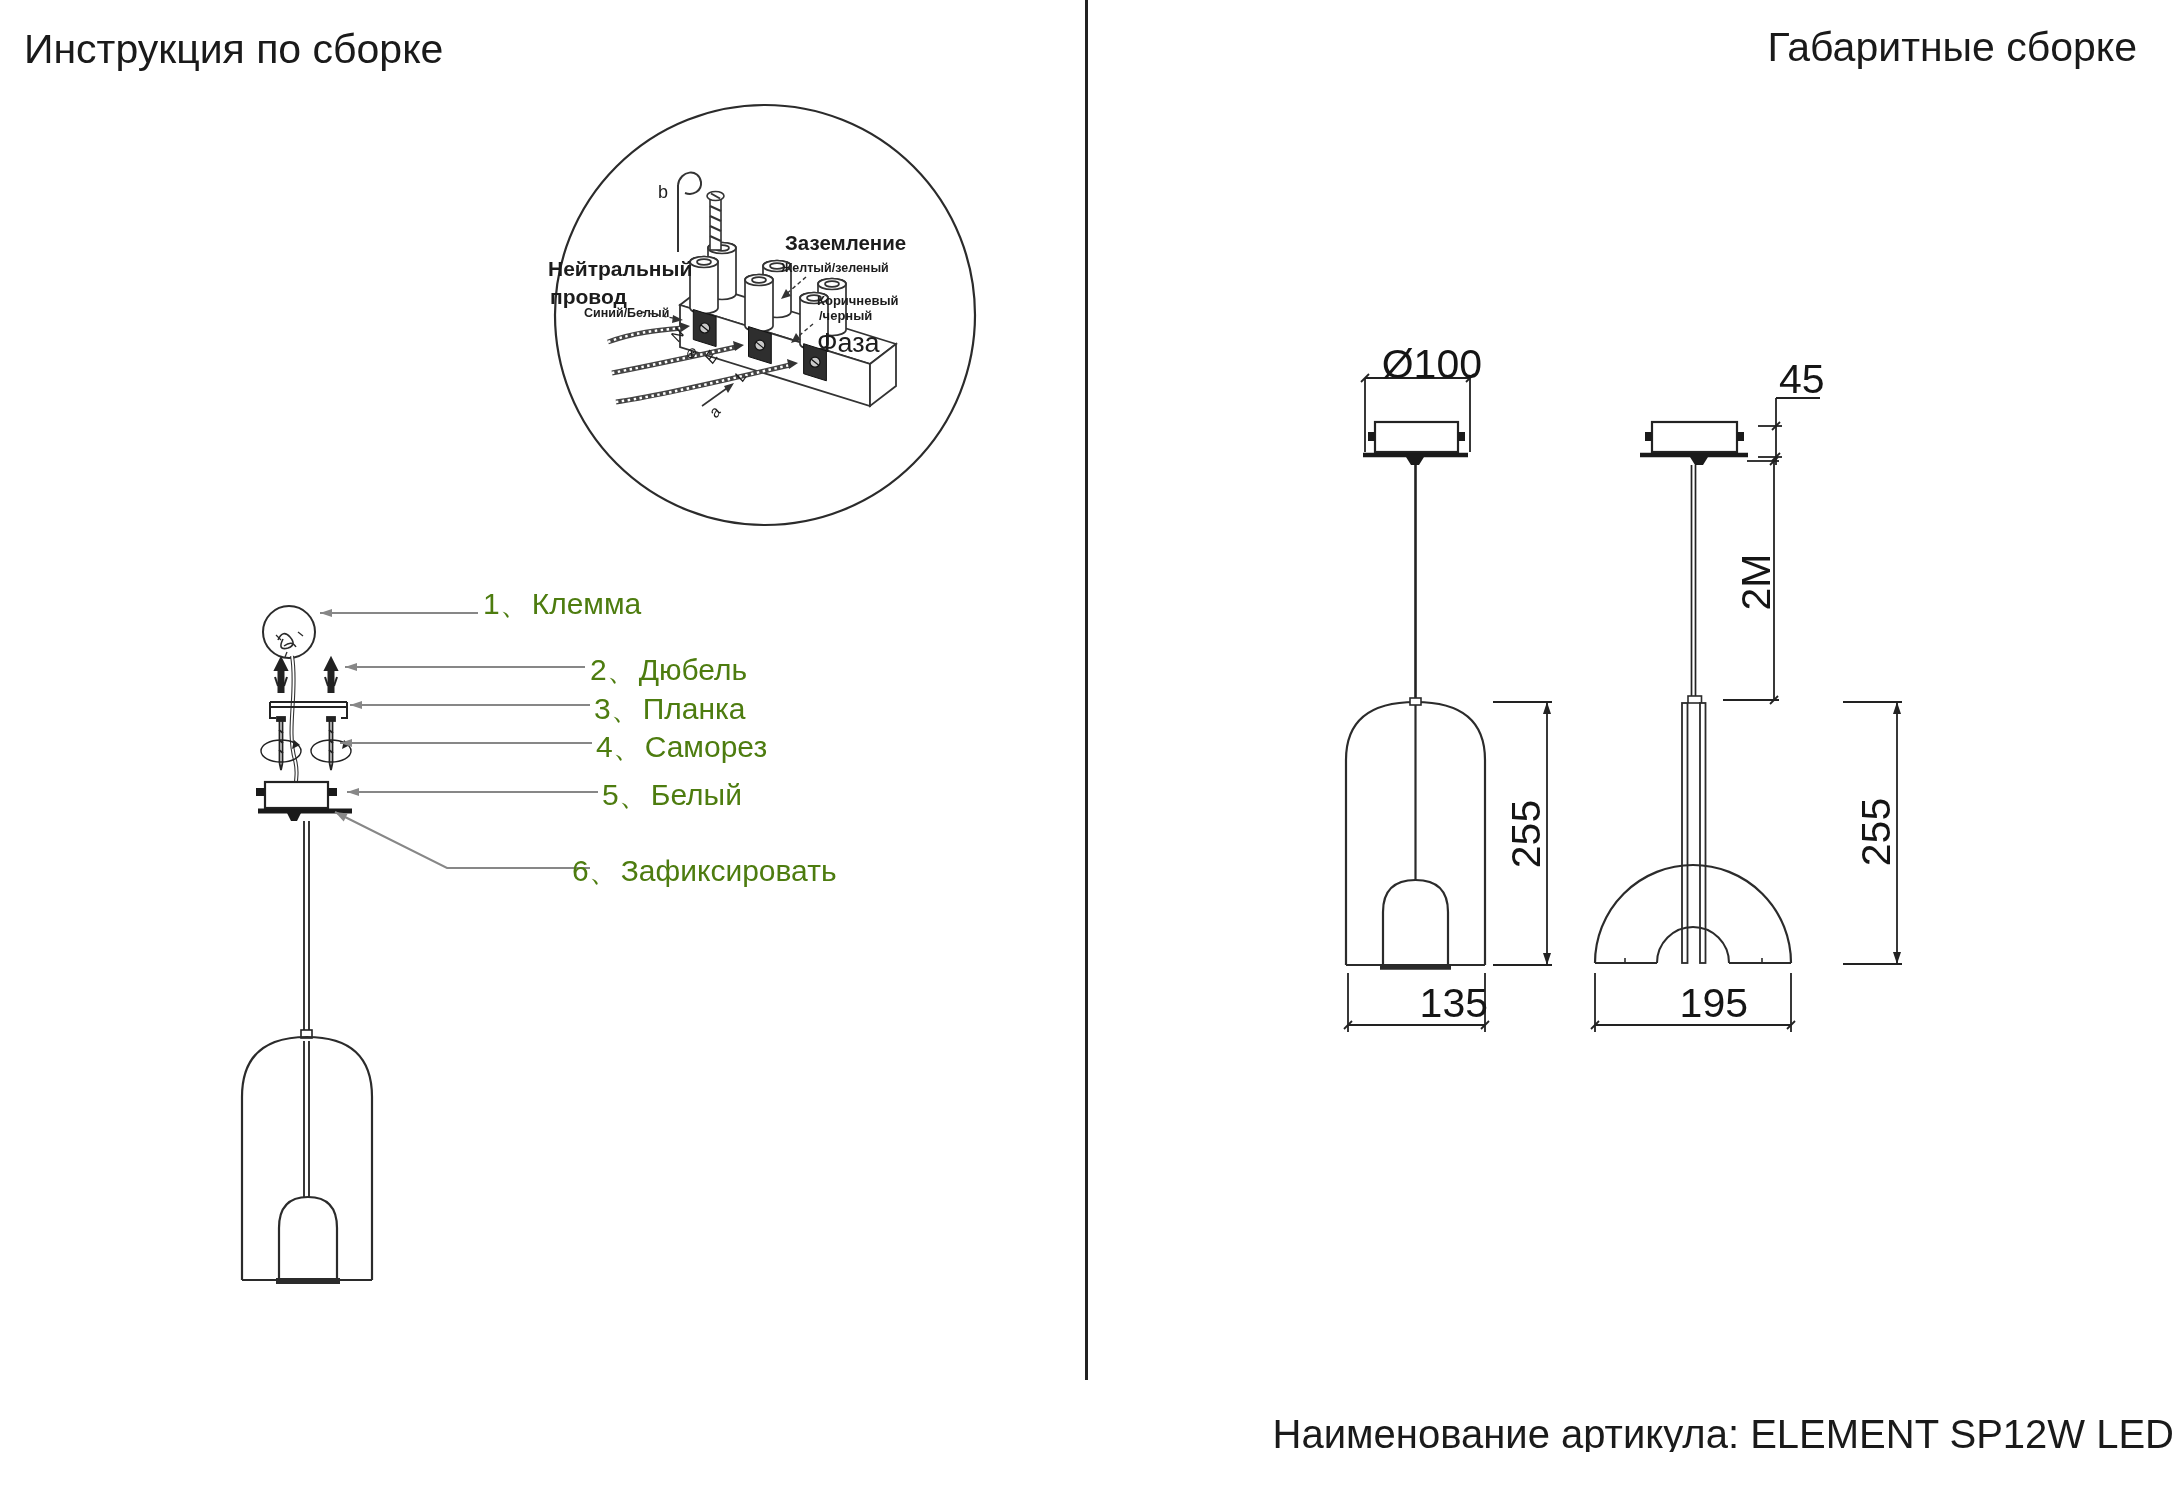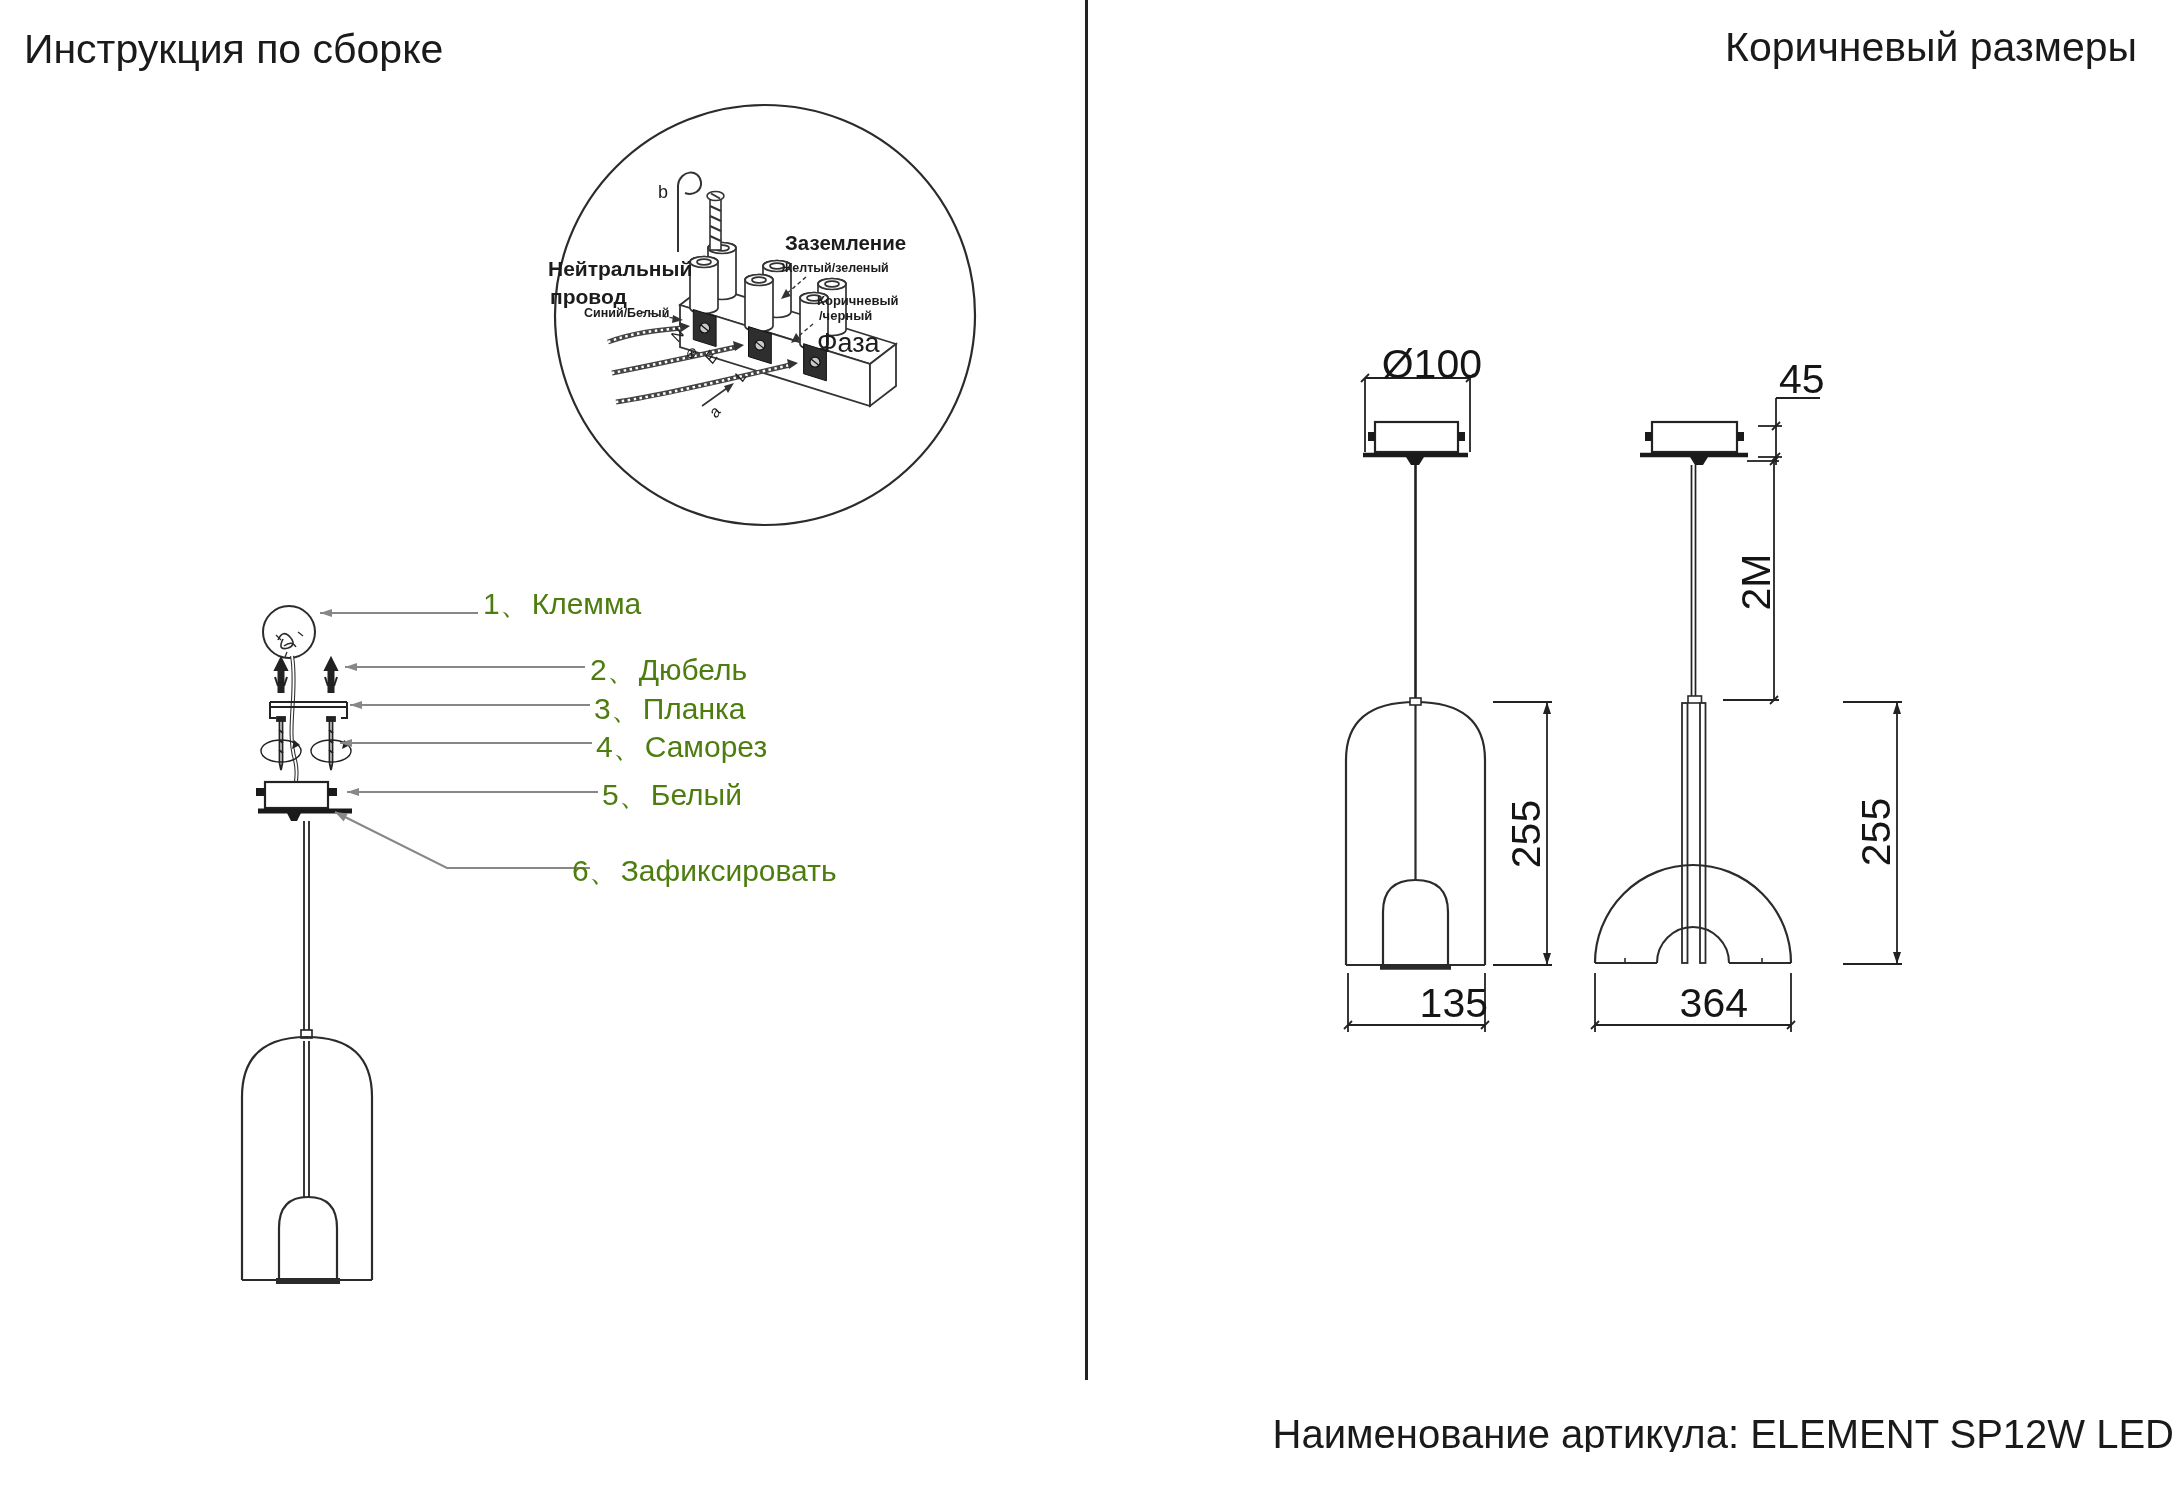--- a/index.html
+++ b/index.html
@@ -15,21 +15,21 @@
   .center{text-align:right;}
   svg{position:absolute;overflow:visible;}
   svg text{font-family:"Liberation Sans",sans-serif;fill:#1c1c1c;}
 </style>
 </head>
 <body>
 
 <div id="page">
 
   <div class="abs t title" style="left:24px;top:26px;">Инструкция по сборке</div>
-  <div class="abs t title" style="right:37px;top:24px;">Коричневый размеры</div>
+  <div class="abs t title" style="right:37px;top:24px;">Габаритные сборке</div>
 
   <div class="abs" style="left:1085px;top:0;width:3px;height:1380px;background:#222;"></div>
 
   <svg class="abs" style="left:530px;top:90px;" width="460" height="460" viewBox="0 0 460 460">
     <circle cx="235" cy="225" r="210" fill="none" stroke="#2b2b2b" stroke-width="2.2"></circle>
 
     <g stroke="#333" stroke-width="1.8" fill="#fff">
       <polygon points="150,215 340,274 366,254 176,195"></polygon>
       <polygon points="150,215 340,274 340,316 150,257"></polygon>
       <polygon points="340,274 366,254 366,296 340,316"></polygon>
@@ -333,17 +333,17 @@
         <line x1="457" y1="689" x2="465" y2="681"></line>
     </g>
   </svg>
 
   <div class="abs t dim center" style="left:1352px;top:341px;width:130px;">Ø100</div>
   <div class="abs t dim" style="left:1779px;top:356px;">45</div>
   <div class="abs t dim rot" style="left:1706px;top:560px;width:100px;height:44px;">2M</div>
   <div class="abs t dim rot" style="left:1476px;top:812px;width:100px;height:44px;">255</div>
   <div class="abs t dim rot" style="left:1826px;top:810px;width:100px;height:44px;">255</div>
   <div class="abs t dim center" style="left:1358px;top:980px;width:130px;">135</div>
-  <div class="abs t dim center" style="left:1618px;top:980px;width:130px;">364</div>
+  <div class="abs t dim center" style="left:1618px;top:980px;width:130px;">195</div>
 
   <div class="abs t center" style="left:0;top:1412px;width:2174px;font-size:40px;">Наименование артикула: ELEMENT SP12W LED</div>
 
 </div>
 
 </body></html>

